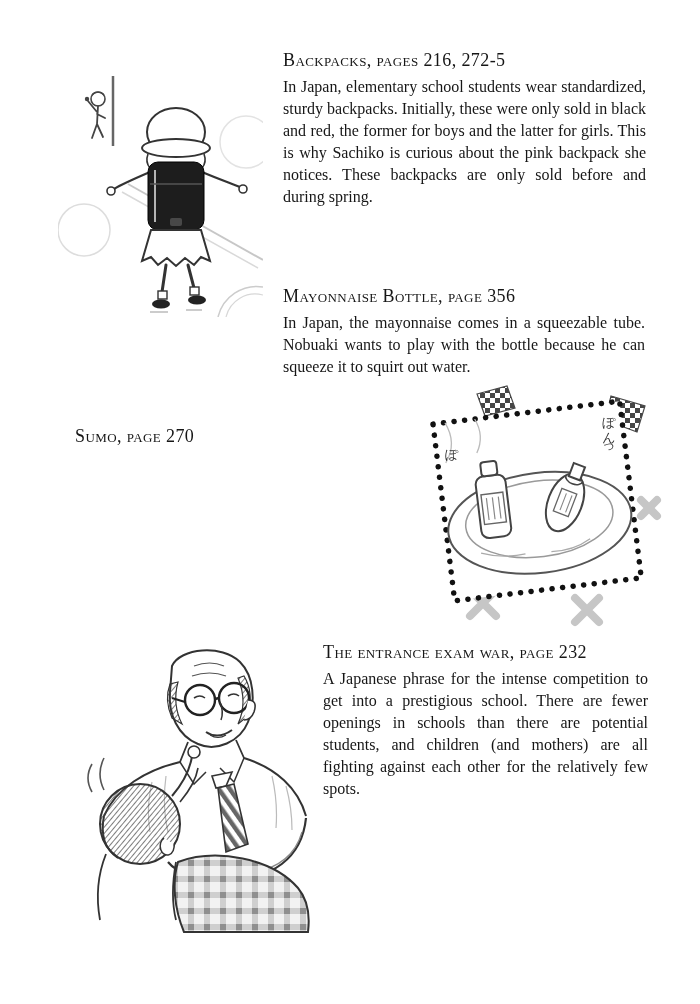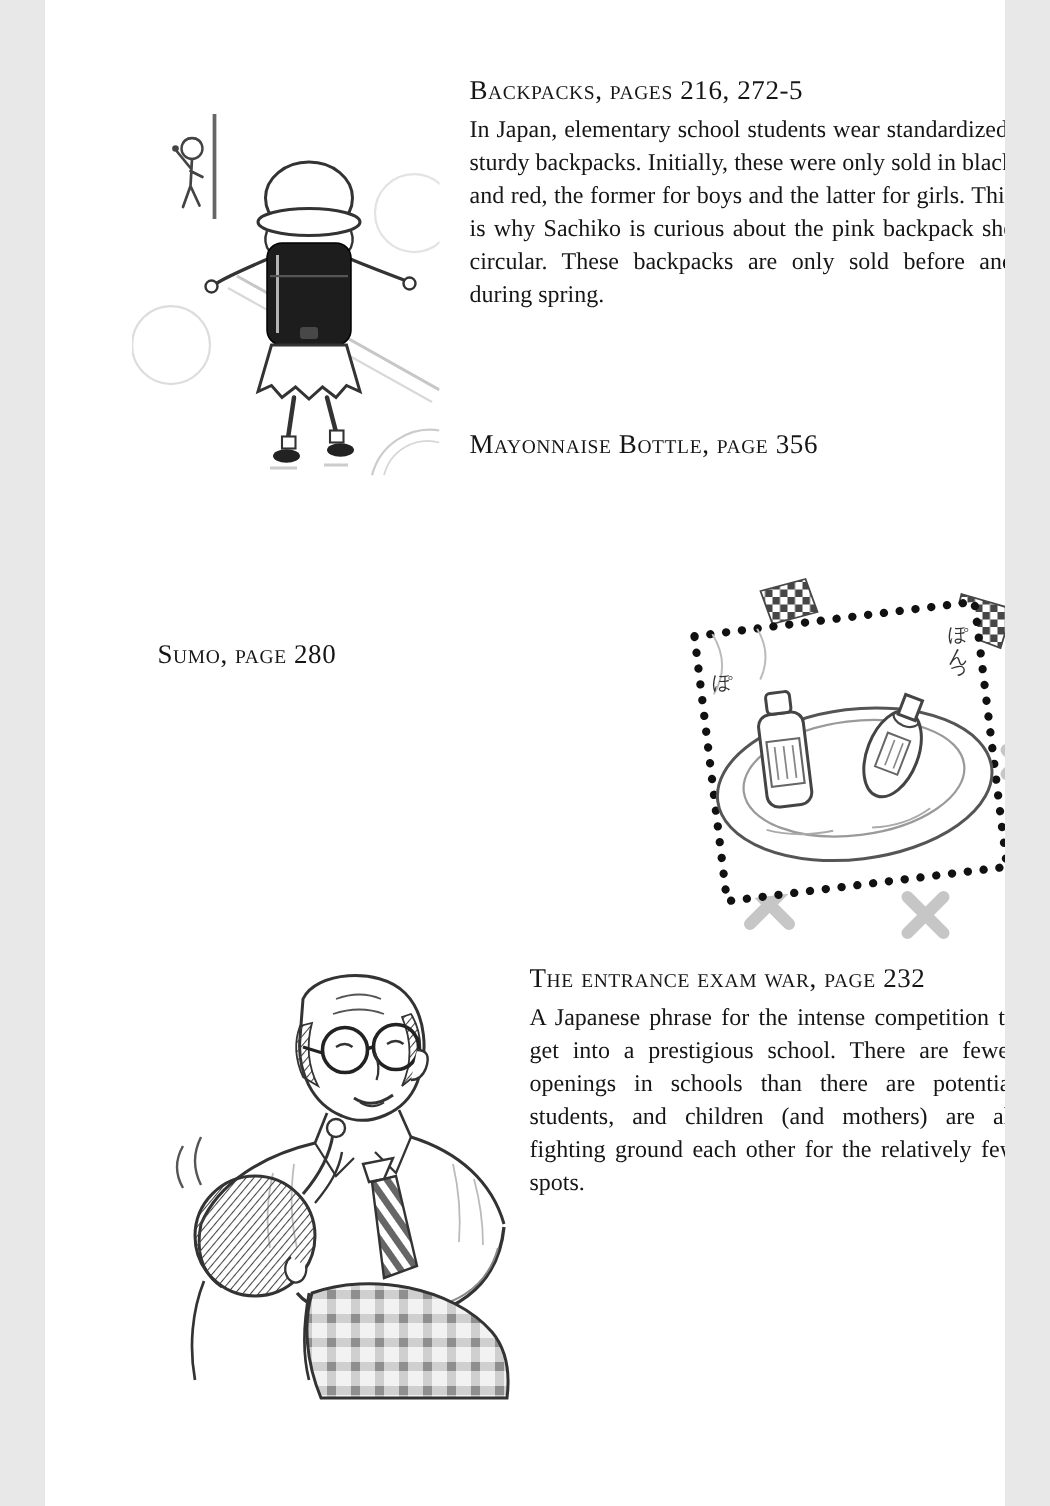--- a/index.html
+++ b/index.html
@@ -1,18 +1,18 @@
 <!DOCTYPE html>
 <html><head>
 <meta charset="utf-8">
 <style>
   html,body { margin:0; padding:0; background:#e8e8e8; }
   .page {
     position:relative;
-    width:640px; height:1004px;
+    width:700px; height:1004px;
     margin:0 auto;
     background:#ffffff;
     font-family:"Liberation Serif", serif;
     color:#161616;
     overflow:hidden;
   }
   .heading {
     font-variant: small-caps;
     font-size:18px;
     letter-spacing:0.4px;
@@ -90,30 +90,31 @@
       <rect x="100" y="219" width="9" height="8" fill="#fff" stroke="#333" stroke-width="1.4"></rect>
       <rect x="132" y="215" width="9" height="8" fill="#fff" stroke="#333" stroke-width="1.4"></rect>
       <ellipse cx="103" cy="232" rx="9" ry="4.5" fill="#222"></ellipse>
       <ellipse cx="139" cy="228" rx="9" ry="4.5" fill="#222"></ellipse>
       <path d="M92,240 h18 M128,238 h16" stroke="#ccc" stroke-width="2"></path>
     </svg>
   </div>
 
   <div class="abs" id="sec1-text">
     <h2 class="heading">Backpacks, pages 216, 272-5</h2>
-    <p class="body-text">In Japan, elementary school students wear standardized, sturdy backpacks. Initially, these were only sold in black and red, the former for boys and the latter for girls. This is why Sachiko is curious about the pink backpack she circular. These backpacks are only sold before and during spring.</p>
+    <p class="body-text">In Japan, elementary school students wear standardized, sturdy backpacks. Initially, these were only sold in black and red, the former for boys and the latter for girls. This is why Sachiko is curious about the pink backpack she notices. These backpacks are only sold before and during spring.</p>
   </div>
 
   <div class="abs" id="sec2">
     <div class="wrap-spacer"></div>
     <h2 class="heading">Mayonnaise Bottle, page 356</h2>
+    <p class="body-text">In Japan, the mayonnaise comes in a squeezable tube. Nobuaki wants to play with the bottle because he can squeeze it to squirt out water.</p>
   </div>
 
   <div class="abs" id="sec3-text">
-    <h2 class="heading">Sumo, page 280</h2>
+    <h2 class="heading">Sumo, page 270</h2>
   </div>
 
   <div class="abs" id="sec3-illus">
     <svg viewBox="0 0 252 252" width="252" height="252">
       <defs>
         <pattern id="checker" width="10" height="10" patternUnits="userSpaceOnUse">
           <rect width="10" height="10" fill="#fff"></rect>
           <rect width="5" height="5" fill="#333"></rect>
           <rect x="5" y="5" width="5" height="5" fill="#333"></rect>
         </pattern>
@@ -215,16 +216,16 @@
       <path d="M104,166 C114,154 120,144 122,132" stroke="#333" stroke-width="1.6" fill="none"></path>
       <circle cx="118" cy="116" r="6" fill="#fff" stroke="#333" stroke-width="1.6"></circle>
       <path d="M30,218 C22,238 20,262 24,284 M100,226 C96,248 96,268 100,284" stroke="#333" stroke-width="1.8" fill="none"></path>
 
       <path d="M102,226 C140,212 196,222 222,252 C232,264 234,280 232,296 L108,296 C98,272 96,246 102,226 Z" fill="url(#plaid)" stroke="#333" stroke-width="2"></path>
     </svg>
   </div>
 
   <div class="abs" id="sec4-text">
     <h2 class="heading">The entrance exam war, page 232</h2>
-    <p class="body-text">A Japanese phrase for the intense competition to get into a prestigious school. There are fewer openings in schools than there are potential students, and children (and mothers) are all fighting ground each other for the relatively few spots.</p>
+    <p class="body-text">A Japanese phrase for the intense competition to get into a prestigious school. There are fewer openings in schools than there are potential students, and children (and mothers) are all fighting against each other for the relatively few spots.</p>
   </div>
 
 </div>
 
 </body></html>

